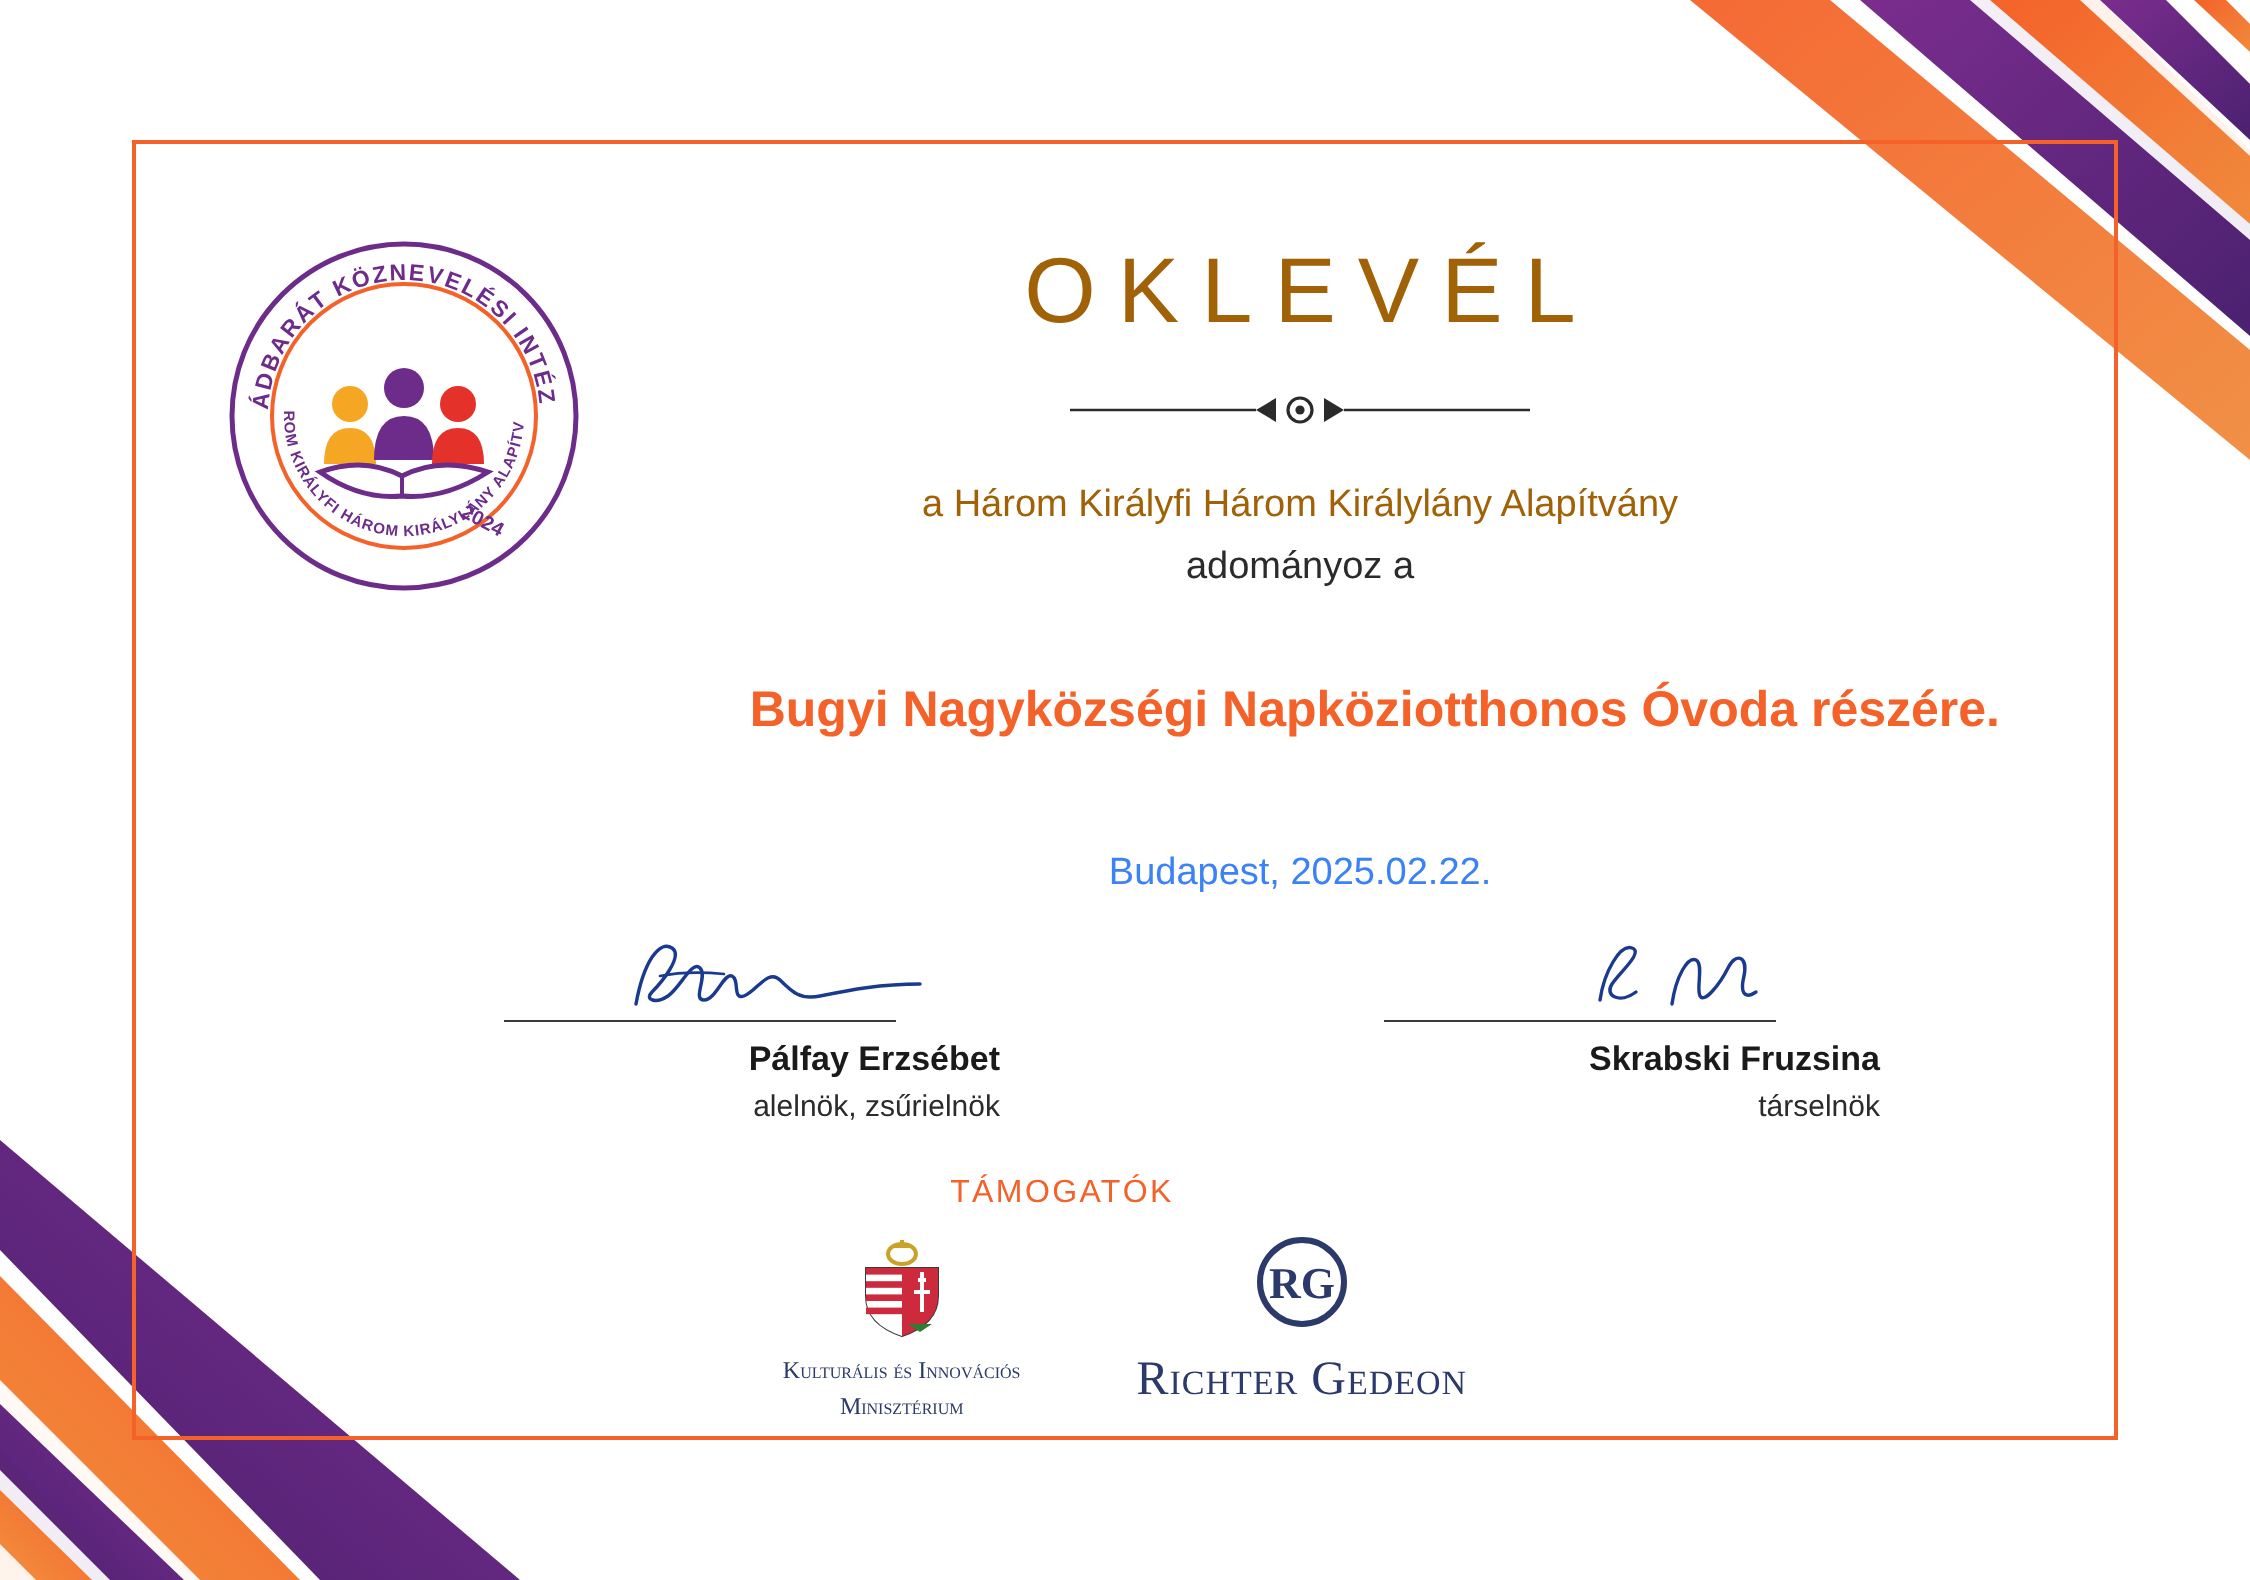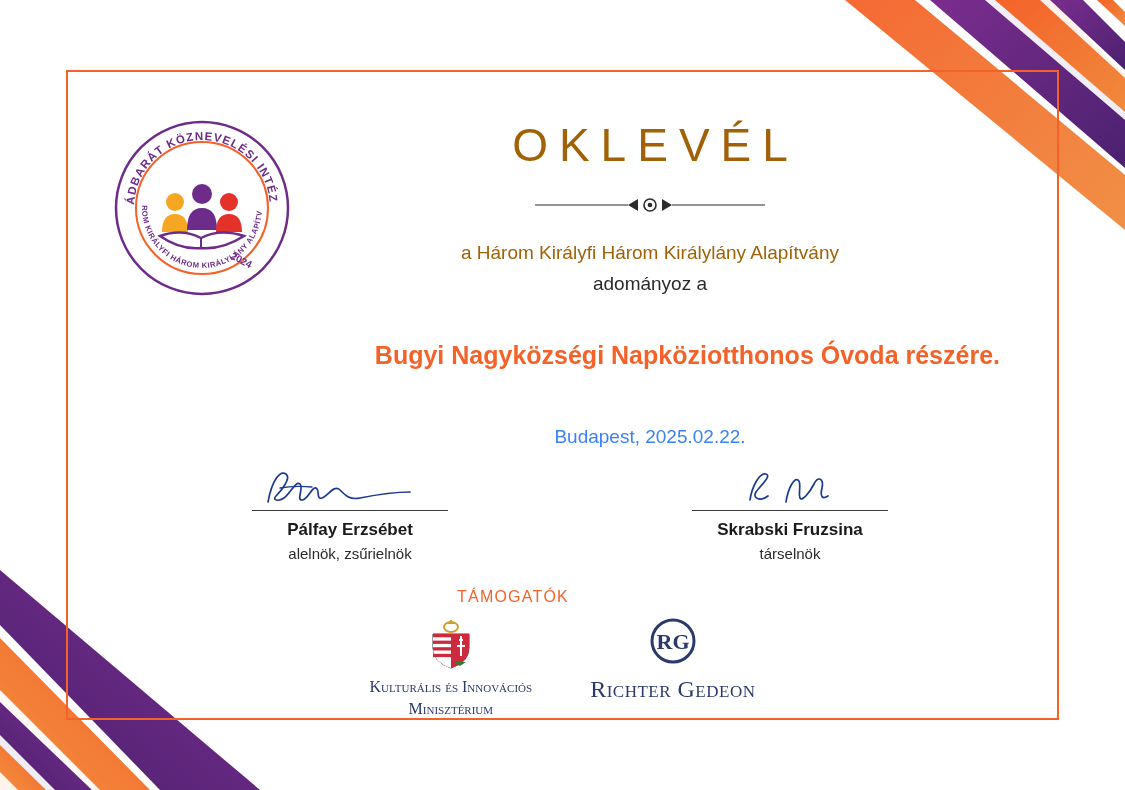--- a/index.html
+++ b/index.html
@@ -111,21 +111,21 @@
   .signatures {
     position: absolute;
     left: 200px;
     top: 462px;
     width: 740px;
     display: flex;
     justify-content: space-between;
   }
   .sig-block {
     width: 300px;
-    text-align: center;
+    text-align: right;
     position: relative;
   }
   .sig-script {
     height: 48px;
     position: relative;
   }
   .sig-rule {
     border-bottom: 1.5px solid #3a3a3a;
     width: 196px;
     margin: 0 auto;
@@ -145,39 +145,40 @@
   
   .sponsors-heading {
     position: absolute;
     top: 588px;
     left: 0;
     width: 1026px;
     text-align: center;
     font-size: 16px;
     letter-spacing: 1.2px;
     color: #f4622a;
+    padding-left: 18px;
   }
   .sponsors {
     position: absolute;
     top: 618px;
     left: 0;
     width: 1125px;
     display: flex;
     justify-content: center;
     align-items: flex-start;
     gap: 58px;
   }
   .sponsor {
     text-align: center;
   }
   .sponsor-name {
     font-family: "Liberation Serif", serif;
     font-variant: small-caps;
     color: #2b3a6b;
-    font-size: 16px;
+    font-size: 12px;
     line-height: 1.15;
     margin-top: 4px;
   }
   .sponsor-name.richter {
     color: #2b3a6b;
     font-size: 24px;
     letter-spacing: 0.5px;
     margin-top: 8px;
   }
 </style>

